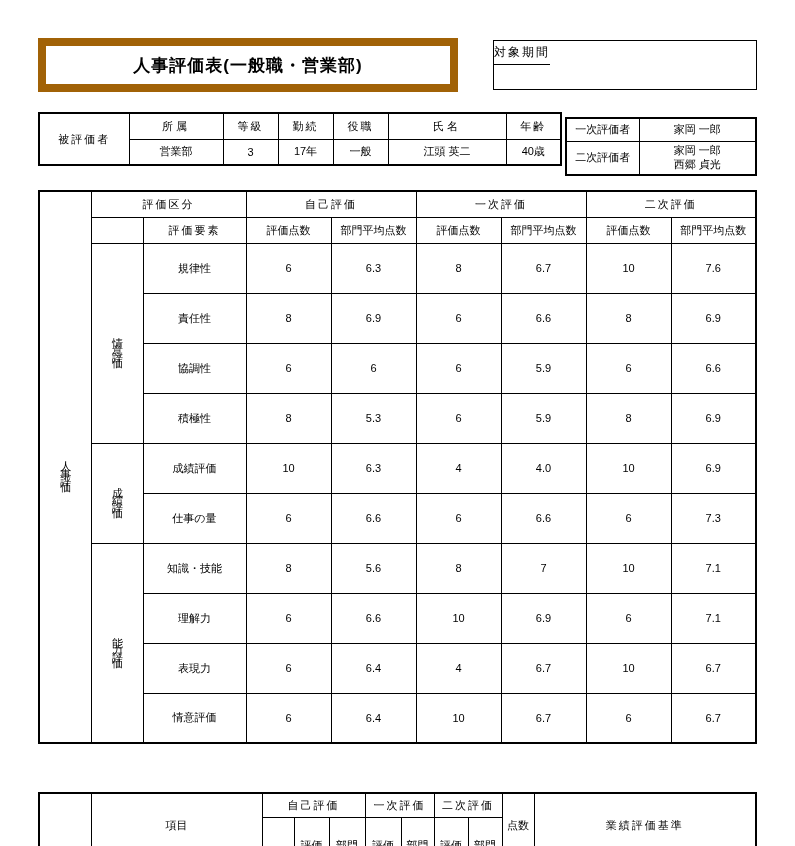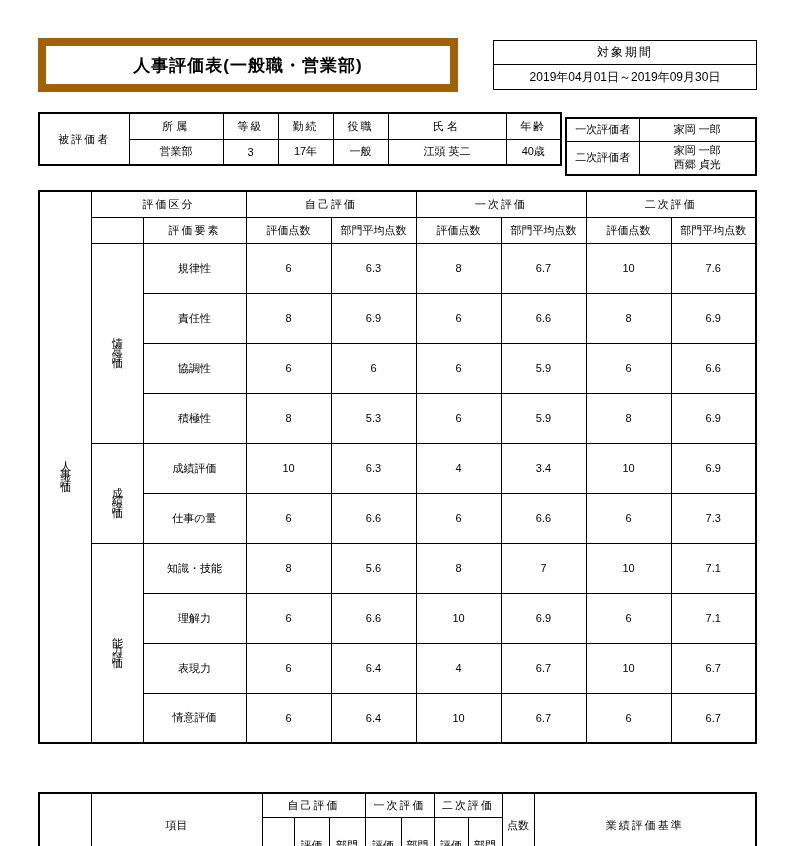--- a/index.html
+++ b/index.html
@@ -10,21 +10,21 @@
     font-family: "Liberation Sans", sans-serif;
   }
   
   .title-box {
     position: absolute; left: 38px; top: 38px; width: 420px; height: 54px;
     border: 8px solid #a16207; display: flex; align-items: center; justify-content: center;
     font-size: 17px; font-weight: bold; letter-spacing: 1px;
   }
   .period-box {
     position: absolute; left: 493px; top: 40px; width: 264px; height: 50px;
-    border: 1px solid #000; display: flex; flex-direction: column;
+    border: 1px solid #000; display: flex; flex-direction: row;
   }
   .period-label {
     height: 24px; border-bottom: 1px solid #000;
     display: flex; align-items: center; justify-content: center;
     font-size: 12px; letter-spacing: 2px;
   }
   .period-value {
     flex: 1; display: flex; align-items: center; justify-content: center;
     font-size: 12px;
   }
@@ -56,21 +56,20 @@
 <body>
 
 <div class="page">
 
   <div class="title-box">
     <span>人事評価表(一般職・営業部)</span>
   </div>
 
   <div class="period-box">
     <div class="period-label">対象期間</div>
-    <div class="period-value">2019年04月01日～2019年09月30日</div>
   </div>
 
   <table class="evaluatee-table outer2">
     <colgroup>
       <col style="width:90px">
         <col style="width:94px">
         <col style="width:55px">
       <col style="width:55px">
         <col style="width:55px">
         <col style="width:118px">
@@ -183,21 +182,21 @@
       <td>8</td>
       <td>6.9</td>
     </tr>
 
     <tr class="h50">
       <td rowspan="2"><span class="vtext">成績評価</span></td>
       <td>成績評価</td>
       <td>10</td>
       <td>6.3</td>
       <td>4</td>
-      <td>3.4</td>
+      <td>4.0</td>
       <td>10</td>
       <td>6.9</td>
     </tr>
     <tr class="h50">
       <td>仕事の量</td>
       <td>6</td>
       <td>6.6</td>
       <td>6</td>
       <td>6.6</td>
       <td>6</td>

